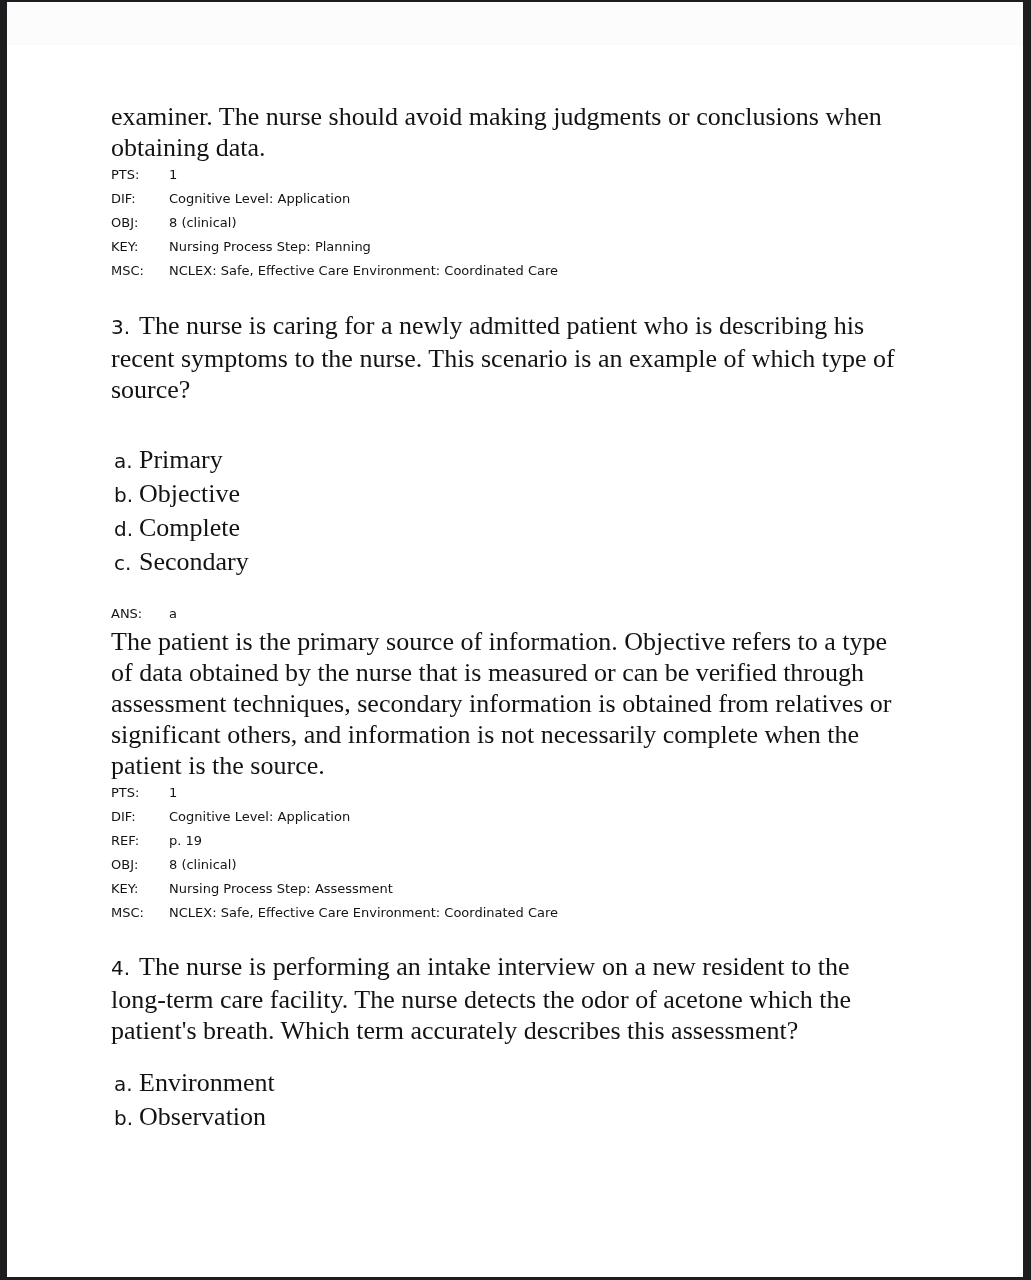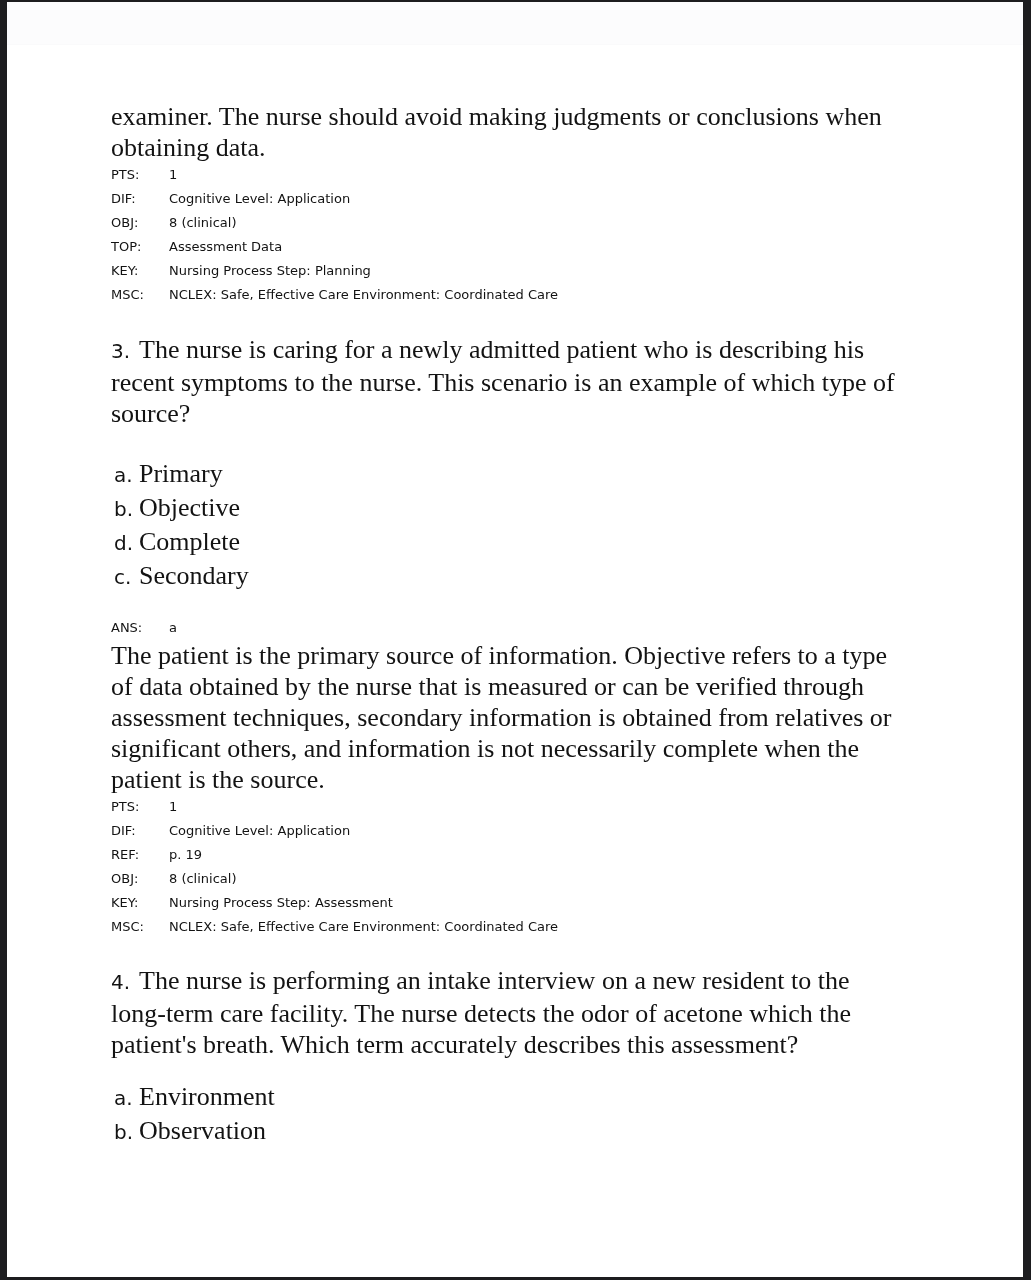--- a/index.html
+++ b/index.html
@@ -52,21 +52,21 @@
   .meta-tag {
     display: inline-block;
     min-width: 58px;
   }
   .q-para { margin-top: 27px; }
   .qnum {
     font-family: "DejaVu Sans", "Liberation Sans", sans-serif;
     font-size: 20px;
     margin-right: 9px;
   }
-  .options { margin-top: 29px; }
+  .options { margin-top: 39px; }
   .options.short { margin-top: 21px; }
   .option-row {
     line-height: 30px;
     padding-left: 3px;
   }
   .opt-letter {
     display: inline-block;
     width: 25px;
     font-family: "DejaVu Sans", "Liberation Sans", sans-serif;
     font-size: 20px;
@@ -84,21 +84,20 @@
 <div class="top-band"></div>
 
 <div class="content">
 
   <div class="serif">examiner. The nurse should avoid making judgments or conclusions when obtaining data.</div>
 
   <div class="sans">
     <div class="meta-row"><span class="meta-tag">PTS:</span><span>1</span></div>
     <div class="meta-row"><span class="meta-tag">DIF:</span><span>Cognitive Level: Application</span></div>
     <div class="meta-row"><span class="meta-tag">OBJ:</span><span>8 (clinical)</span></div>
-    <div class="meta-row"><span class="meta-tag">TOP:</span><span>Assessment Data</span></div>
     <div class="meta-row"><span class="meta-tag">KEY:</span><span>Nursing Process Step: Planning</span></div>
     <div class="meta-row"><span class="meta-tag">MSC:</span><span>NCLEX: Safe, Effective Care Environment: Coordinated Care</span></div>
   </div>
 
   <div class="serif q-para"><span class="qnum">3.</span><span>The nurse is caring for a newly admitted patient who is describing his recent symptoms to the nurse. This scenario is an example of which type of source?</span></div>
 
   <div class="options">
     <div class="option-row"><span class="opt-letter">a.</span><span class="serif">Primary</span></div>
     <div class="option-row"><span class="opt-letter">b.</span><span class="serif">Objective</span></div>
     <div class="option-row"><span class="opt-letter">d.</span><span class="serif">Complete</span></div>

